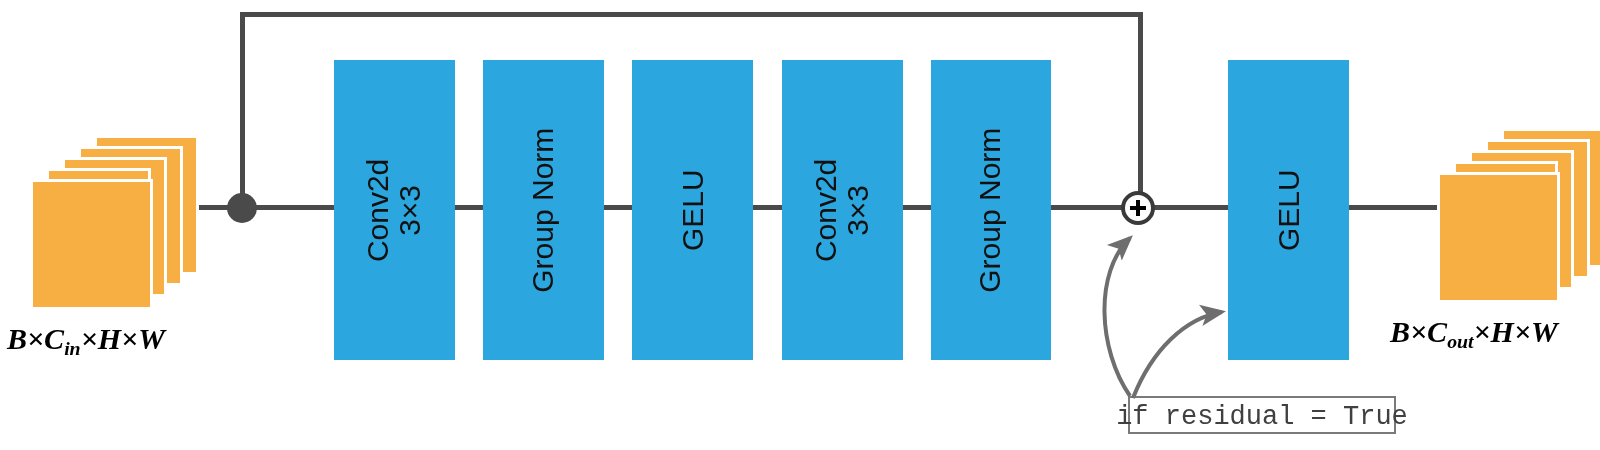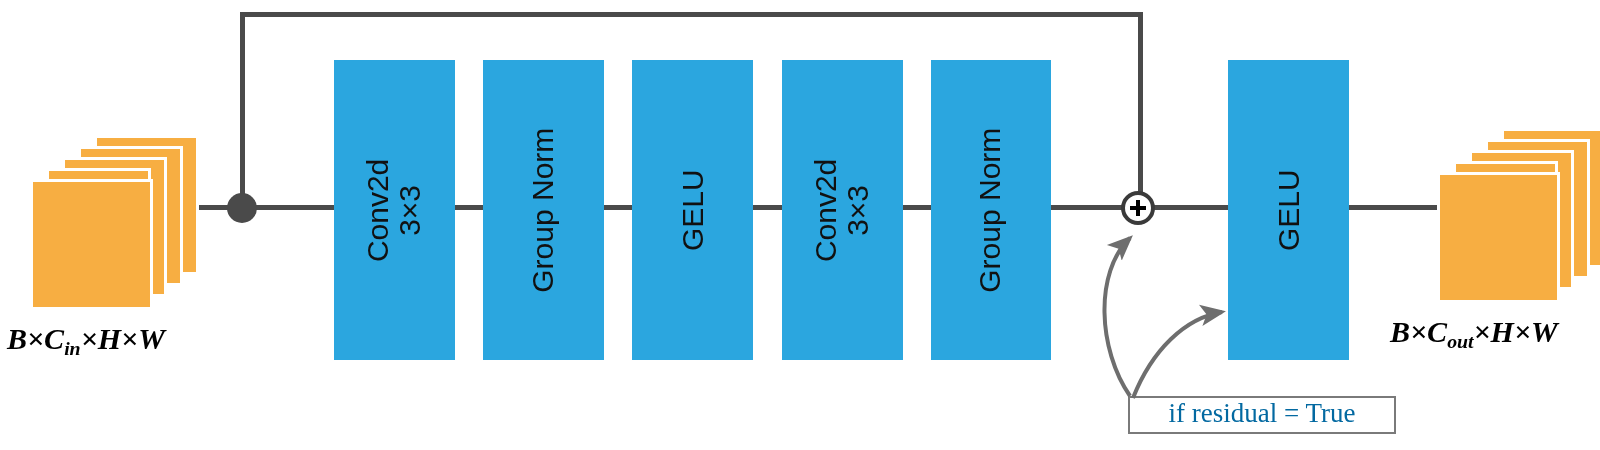--- a/index.html
+++ b/index.html
@@ -107,25 +107,25 @@
     font-size: 0.66em;
     vertical-align: baseline;
     position: relative;
     top: 0.32em;
   }
   
   .note-box {
     position: absolute;
     border: 2px solid #7a7a7a;
     background: #ffffff;
-    color: #0369a1;
+    color: #404040;
     font-size: 27px;
-    font-family: Liberation Serif, serif;
+    font-family: Liberation Mono, monospace;
     display: flex;
-    align-items: flex-start;
+    align-items: flex-end;
     justify-content: center;
     box-sizing: border-box;
     white-space: nowrap;
   }
   
   #arrows {
     position: absolute;
     left: 0; top: 0;
     width: 1600px;
     height: 450px;

